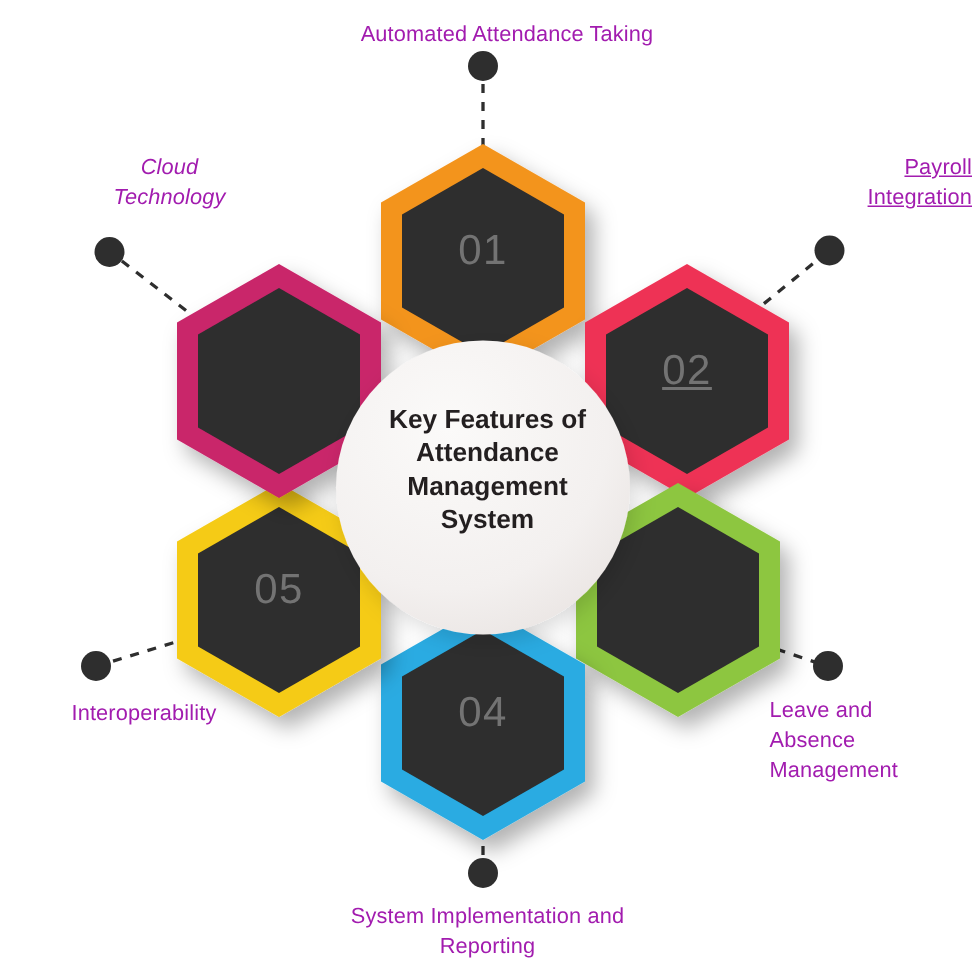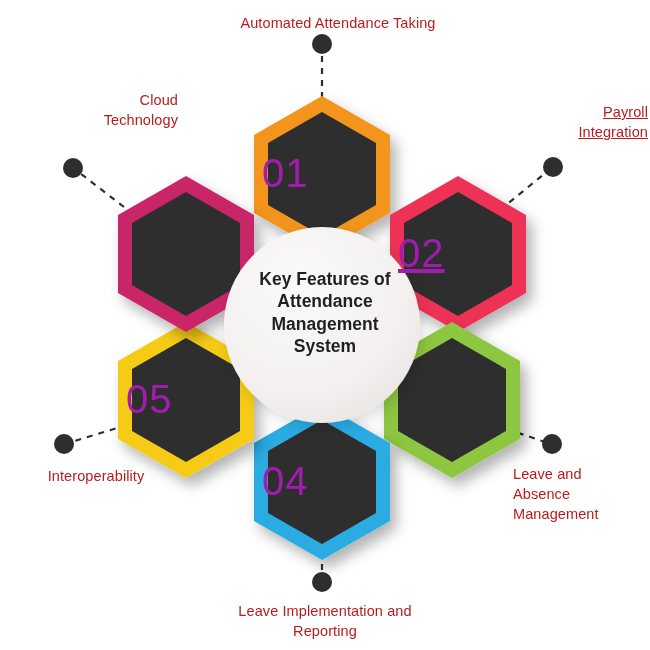--- a/index.html
+++ b/index.html
@@ -11,38 +11,38 @@
     position:relative;
     color:#231f20;
   }
   #stage{position:absolute;left:0;top:0;width:650px;height:650px;}
   svg#art{position:absolute;left:0;top:0;width:650px;height:650px;}
 
   .callout{
     position:absolute;
     font-size:14.5px;
     line-height:1.38;
-    color:#b91c1c;
+    color:#a21caf;
     white-space:pre-line;
     letter-spacing:.1px;
   }
   .c-top{left:208px;top:13px;width:260px;text-align:center;}
   .c-tr{left:533px;top:102px;width:115px;text-align:right;text-decoration:underline;}
   .c-br{left:513px;top:464px;width:130px;text-align:left;}
   .c-bot{left:195px;top:601px;width:260px;text-align:center;}
   .c-bl{left:16px;top:466px;width:160px;text-align:center;}
-  .c-tl{left:48px;top:90px;width:130px;text-align:right;}
+  .c-tl{left:48px;top:102px;width:130px;text-align:center;font-style:italic;}
 
   .hexnum{
     position:absolute;
-    font-size:40px;
-    color:#a21caf;
+    font-size:28px;
+    color:#737373;
     font-weight:400;
     letter-spacing:1px;
-    text-align:left;
+    text-align:center;
     width:120px;
     pointer-events:none;
   }
   .center-text{
     position:absolute;
     left:230px;top:268px;width:190px;
     text-align:center;
     font-size:17.5px;
     line-height:1.28;
     font-weight:700;
@@ -132,19 +132,19 @@
 Attendance
 Management
 System</div>
 
   <div class="callout c-top">Automated Attendance Taking</div>
   <div class="callout c-tr">Payroll
 Integration</div>
   <div class="callout c-br">Leave and
 Absence
 Management</div>
-  <div class="callout c-bot">Leave Implementation and
+  <div class="callout c-bot">System Implementation and
 Reporting</div>
   <div class="callout c-bl">Interoperability</div>
   <div class="callout c-tl">Cloud
 Technology</div>
 
 </div>
 
 </body></html>

